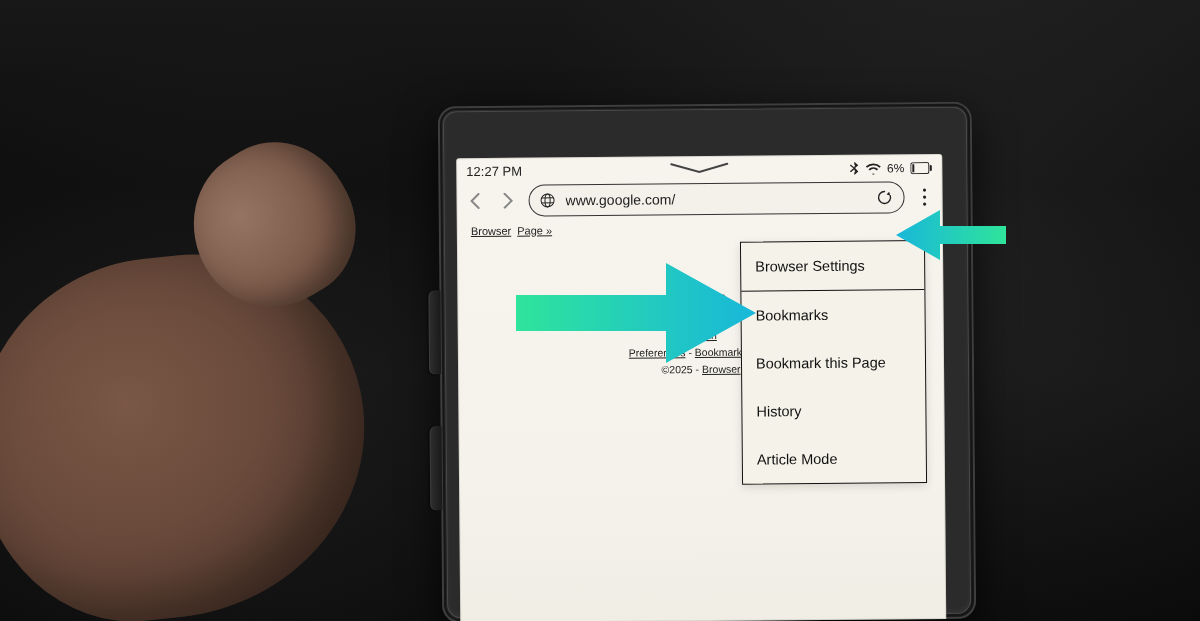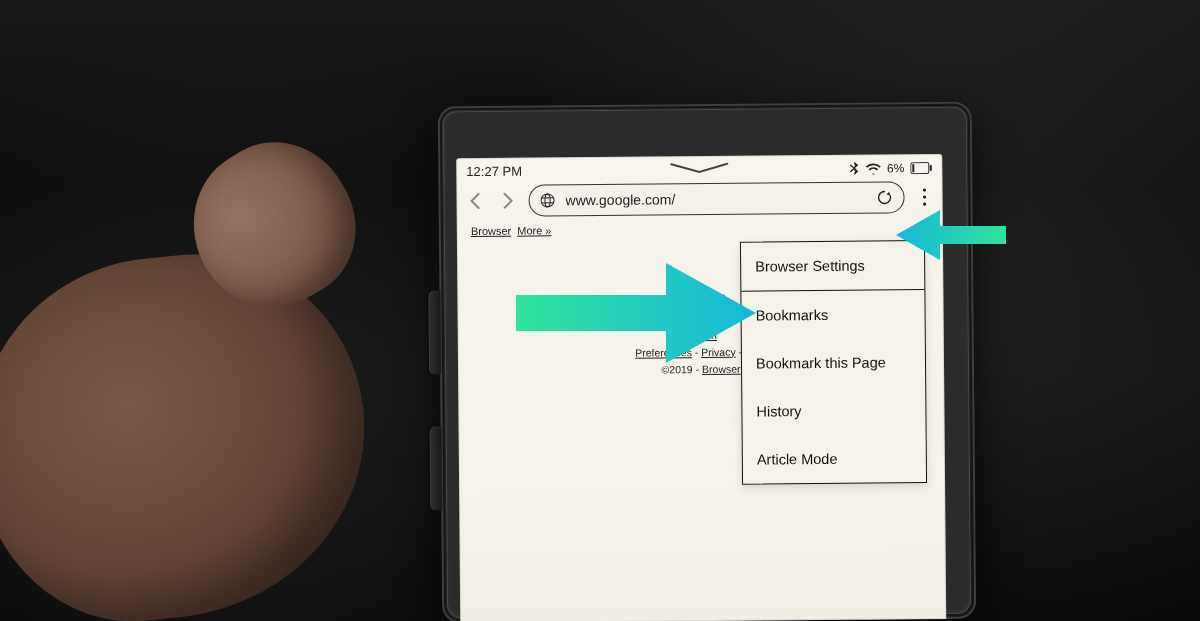--- a/index.html
+++ b/index.html
@@ -319,36 +319,36 @@
             <circle cx="3" cy="3" r="1.6" fill="#222"></circle>
             <circle cx="3" cy="10" r="1.6" fill="#222"></circle>
             <circle cx="3" cy="17" r="1.6" fill="#222"></circle>
           </svg>
         </div>
       </div>
 
       <div class="page-area">
         <div class="subnav">
           <span>Browser</span>
-          <span>More »</span>
+          <span>Page »</span>
         </div>
 
         <button class="search-btn">Search</button>
 
         <div class="footer-links">
           <div><span class="ul">Sign in</span></div>
           <div>
             <span class="ul">Preferences</span>
             <span> - </span>
-            <span class="ul">Privacy</span>
+            <span class="ul">Bookmark</span>
             <span> - </span>
             <span class="ul">Help</span>
           </div>
           <div>
-            <span>©2019 -</span>
+            <span>©2025 -</span>
             <span> </span>
             <span class="ul">Browser</span>
           </div>
         </div>
       </div>
 
       <div class="menu">
         <div class="menu-item">Browser Settings</div>
         <div class="menu-sep"></div>
         <div class="menu-item">Bookmarks</div>

